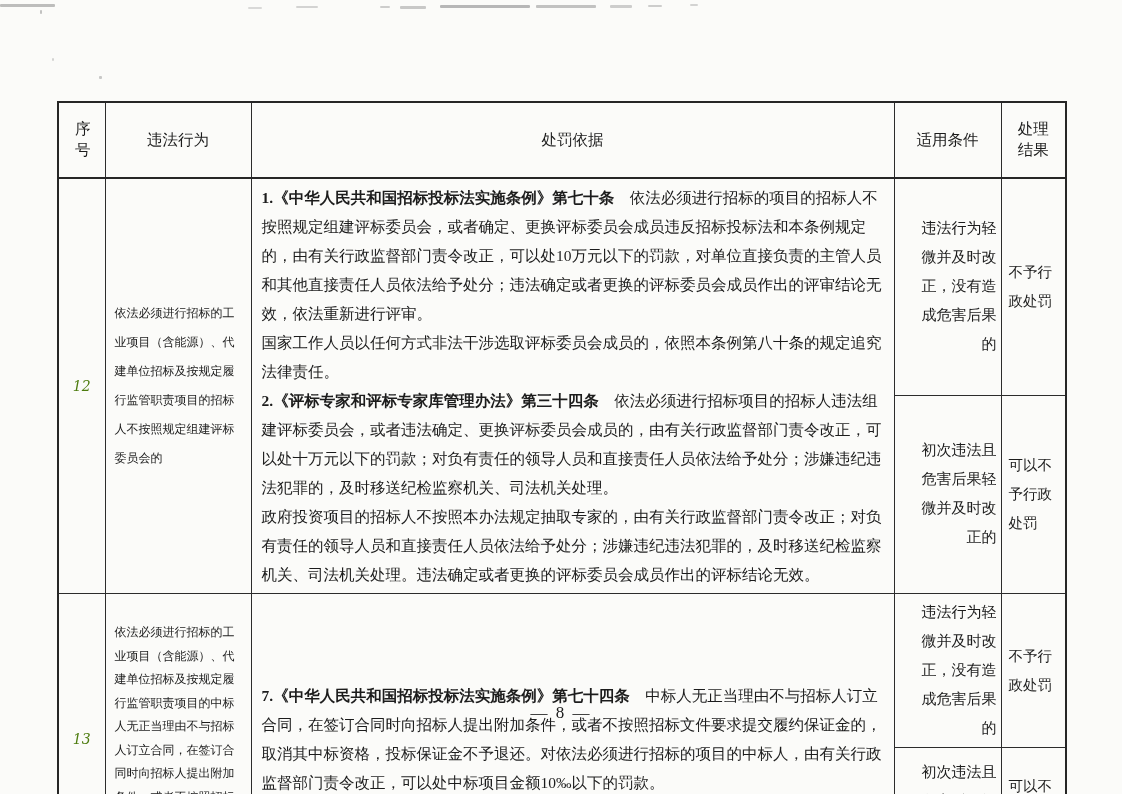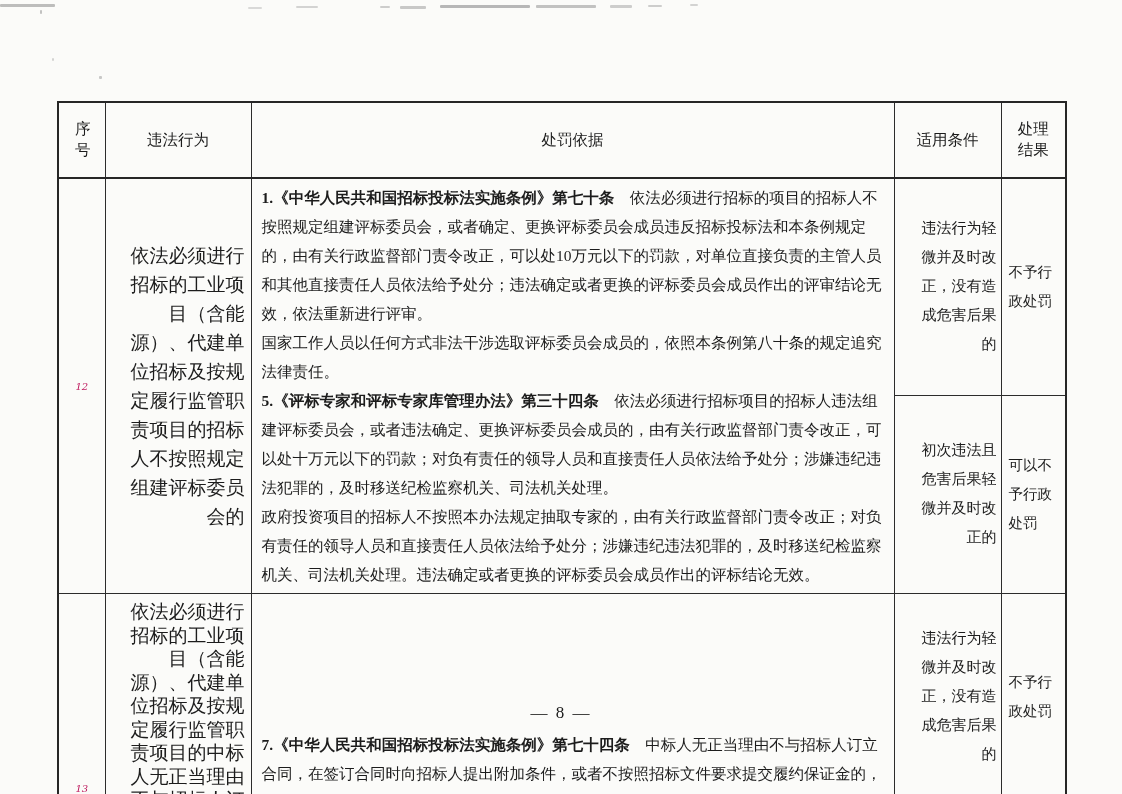--- a/index.html
+++ b/index.html
@@ -26,25 +26,25 @@
   col.c-res{width:65px;}
 
   th,td{border:1px solid #2c2c2c;vertical-align:middle;}
   thead tr{height:37px;}
   thead th{
     font-weight:normal;font-size:15.5px;text-align:center;
     border-bottom:2px solid #262626;padding:16px;
   }
 
   td.seq{
-    text-align:center;font-style:italic;font-size:10px;color:#be185d;
+    text-align:center;font-style:italic;font-size:14px;color:#4d7c0f;
     font-family:"DejaVu Serif","Liberation Serif",serif;
   }
   td.behavior{
-    padding:6px 6px 6px 9px;font-size:19px;text-align:right;
+    padding:6px 6px 6px 9px;font-size:12px;text-align:left;
   }
   .row-0 td.behavior{line-height:29px;}
   .row-1 td.behavior{line-height:23.5px;}
 
   td.basis{padding:4px 10px;font-size:15.5px;line-height:29px;text-align:left;}
   td.basis p{margin:0;}
   td.basis b{font-weight:bold;}
 
   td.cond{padding:4px 4px 4px 24px;font-size:15px;line-height:29px;text-align:right;}
   td.result{padding:4px 2px 4px 7px;font-size:14.5px;line-height:29px;text-align:left;}
@@ -96,21 +96,21 @@
         <th>处理结果</th>
       </tr>
     </thead>
     <tbody>
         <tr class="row-main row-0 r0a">
           <td class="seq" rowspan="2">12</td>
           <td class="behavior" rowspan="2">依法必须进行招标的工业项目（含能源）、代建单位招标及按规定履行监管职责项目的招标人不按照规定组建评标委员会的</td>
           <td class="basis" rowspan="2">
             <p><b>1.《中华人民共和国招标投标法实施条例》第七十条</b>　<span>依法必须进行招标的项目的招标人不按照规定组建评标委员会，或者确定、更换评标委员会成员违反招标投标法和本条例规定的，由有关行政监督部门责令改正，可以处10万元以下的罚款，对单位直接负责的主管人员和其他直接责任人员依法给予处分；违法确定或者更换的评标委员会成员作出的评审结论无效，依法重新进行评审。</span></p>
             <p><span>国家工作人员以任何方式非法干涉选取评标委员会成员的，依照本条例第八十条的规定追究法律责任。</span></p>
-            <p><b>5.《评标专家和评标专家库管理办法》第三十四条</b>　<span>依法必须进行招标项目的招标人违法组建评标委员会，或者违法确定、更换评标委员会成员的，由有关行政监督部门责令改正，可以处十万元以下的罚款；对负有责任的领导人员和直接责任人员依法给予处分；涉嫌违纪违法犯罪的，及时移送纪检监察机关、司法机关处理。</span></p>
+            <p><b>2.《评标专家和评标专家库管理办法》第三十四条</b>　<span>依法必须进行招标项目的招标人违法组建评标委员会，或者违法确定、更换评标委员会成员的，由有关行政监督部门责令改正，可以处十万元以下的罚款；对负有责任的领导人员和直接责任人员依法给予处分；涉嫌违纪违法犯罪的，及时移送纪检监察机关、司法机关处理。</span></p>
             <p><span>政府投资项目的招标人不按照本办法规定抽取专家的，由有关行政监督部门责令改正；对负有责任的领导人员和直接责任人员依法给予处分；涉嫌违纪违法犯罪的，及时移送纪检监察机关、司法机关处理。违法确定或者更换的评标委员会成员作出的评标结论无效。</span></p>
           </td>
           <td class="cond">违法行为轻微并及时改正，没有造成危害后果的</td>
           <td class="result">不予行政处罚</td>
         </tr>
         <tr class="row-sub row-0 r0b">
           <td class="cond">初次违法且危害后果轻微并及时改正的</td>
           <td class="result">可以不予行政处罚</td>
         </tr>
         <tr class="row-main row-1 r1a">

